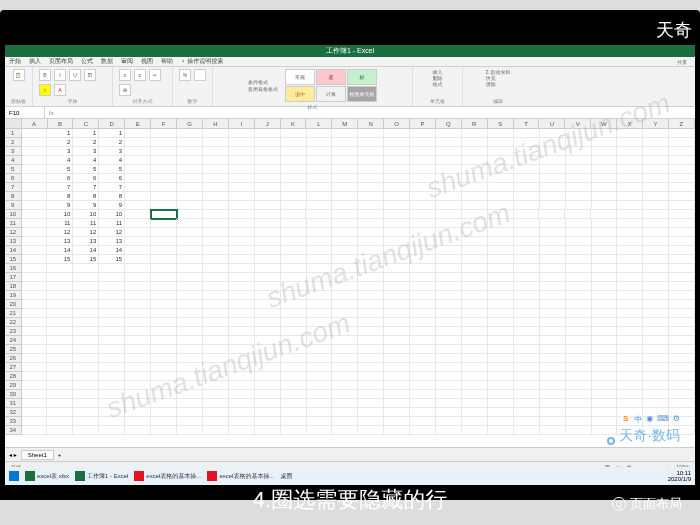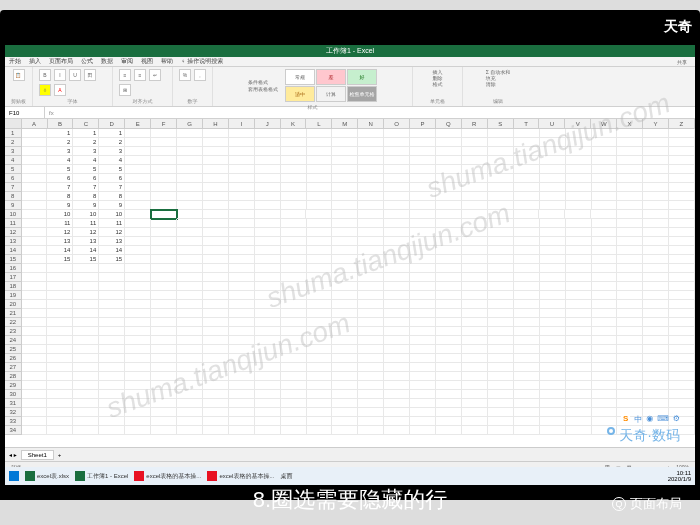--- a/index.html
+++ b/index.html
@@ -35,25 +35,25 @@
 .sheet-tabs{height:14px;background:#f0f0f0;border-top:1px solid #ccc;display:flex;align-items:center;font-size:6px;padding:0 4px;gap:4px}
 .sheet-tab{background:#fff;padding:1px 6px;border:1px solid #ccc}
 .statusbar{height:10px;background:#f0f0f0;border-top:1px solid #ccc;display:flex;align-items:center;justify-content:space-between;font-size:5px;padding:0 6px;color:#666}
 .taskbar{position:absolute;bottom:15px;left:5px;right:5px;height:18px;background:#e8f0f8;display:flex;align-items:center;font-size:6px;padding:0 4px;gap:6px}
 .task-item{display:flex;align-items:center;gap:2px;color:#333}
 .task-icon{width:10px;height:10px;background:#1a6e3f}
 .watermark{position:absolute;color:rgba(180,180,180,0.4);font-size:28px;font-style:italic;pointer-events:none;transform:rotate(-20deg)}
 .wm1{top:120px;left:420px}
 .wm2{top:230px;left:260px}
 .wm3{top:340px;left:100px}
-.top-brand{position:absolute;top:8px;right:8px;color:#fff;font-size:14px;font-weight:bold}
+.top-brand{position:absolute;top:8px;right:8px;color:#fff;font-size:18px;font-weight:normal}
 .subtitle{position:absolute;bottom:10px;left:0;right:0;text-align:center;color:#fff;font-size:22px;font-weight:500;z-index:10}
 .bottom-brand{position:absolute;bottom:12px;right:18px;color:#fff;font-size:13px;display:flex;align-items:center;gap:4px;z-index:11}
 .bottom-brand-icon{width:14px;height:14px;border:1.5px solid #fff;border-radius:50%;display:flex;align-items:center;justify-content:center;font-size:9px}
-.side-brand{position:absolute;bottom:55px;right:20px;color:#76b5e8;font-size:14px;display:flex;align-items:flex-start;gap:4px;z-index:11}
+.side-brand{position:absolute;bottom:55px;right:20px;color:#76b5e8;font-size:14px;display:flex;align-items:flex-end;gap:4px;z-index:11}
 .side-brand-dot{width:8px;height:8px;border:2px solid #76b5e8;border-radius:50%}
 .floating-icons{position:absolute;bottom:75px;right:20px;display:flex;gap:4px;font-size:8px;color:#4a90d9;z-index:11}
 .float-s{color:#ff8c00;font-weight:bold;background:#fff;border-radius:2px;padding:0 2px}
 .ribbon-right{margin-left:auto;font-size:5px;color:#666;padding:2px 4px;display:flex;align-items:center;gap:4px}
 </style>
 </head>
 <body>
 
 <div class="monitor-frame">
   <div class="bezel">
@@ -1230,17 +1230,17 @@
       <span>⌨</span>
       <span>⚙</span>
     </div>
     <div class="side-brand">
       <span class="side-brand-dot"></span>
       <span>天奇·数码</span>
     </div>
   </div>
 </div>
 
-<div class="subtitle">8.圈选需要隐藏的行</div>
+<div class="subtitle">4.圈选需要隐藏的行</div>
 <div class="bottom-brand">
   <span class="bottom-brand-icon">Q</span>
   <span>页面布局</span>
 </div>
 
 </body></html>

